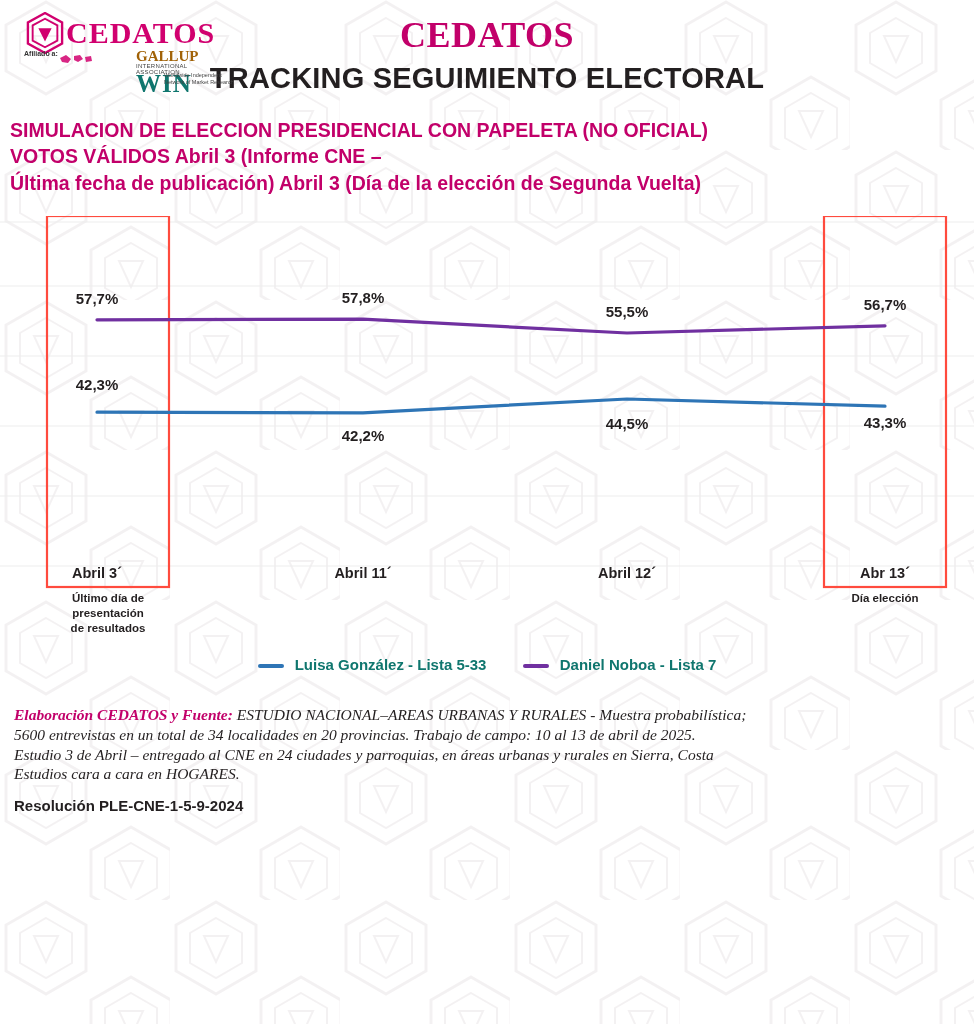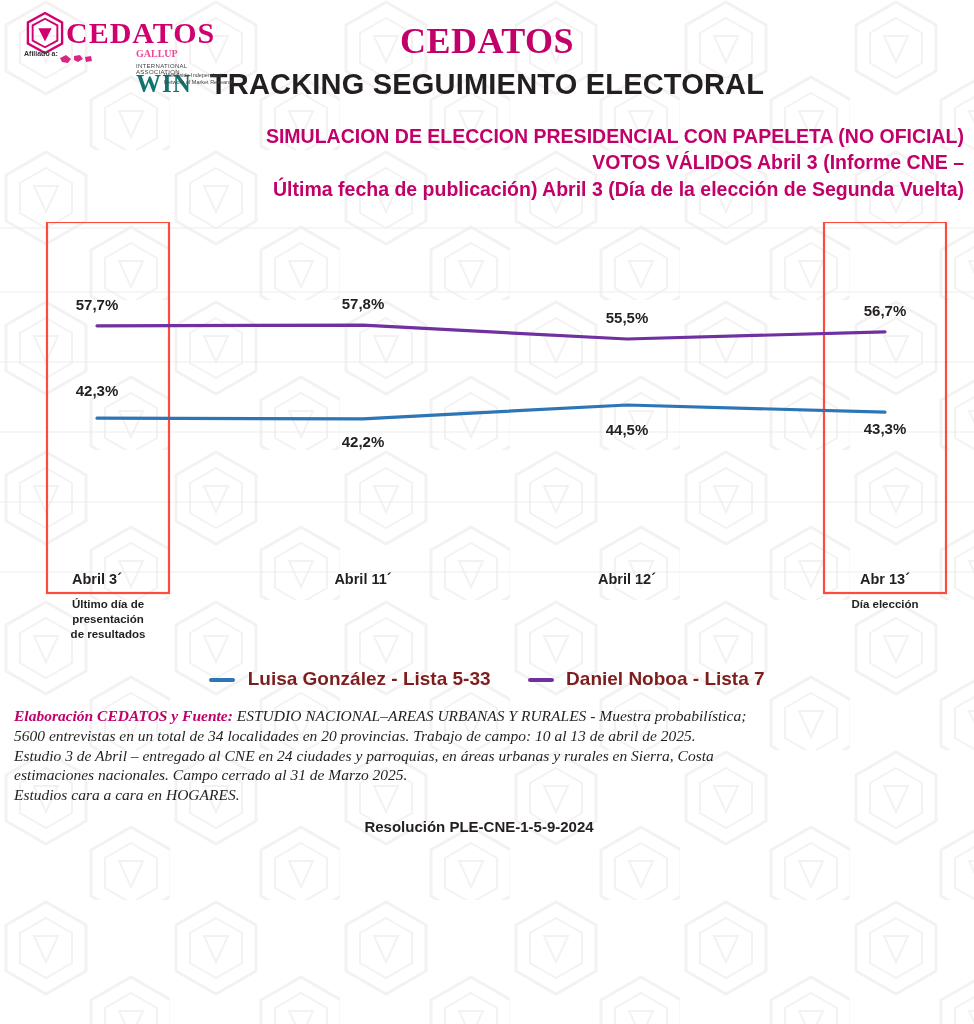--- a/index.html
+++ b/index.html
@@ -10,37 +10,37 @@
     color:#231f20;
     position:relative;
     overflow:hidden;
   }
   
   .watermark{
     position:absolute;left:0;top:0;width:974px;height:1024px;
     z-index:0;pointer-events:none;opacity:.5;
   }
   
-  .header{position:relative;z-index:2;padding-top:12px;}
+  .header{position:relative;z-index:2;padding-top:6px;}
   .logo{
     position:absolute;left:18px;top:6px;width:210px;height:90px;
   }
   .logo-word{
     font-family:"Liberation Serif", serif;
     font-weight:bold;font-size:30px;letter-spacing:1px;color:#d1006f;
     position:absolute;left:48px;top:10px;
   }
   .logo-hex{
     position:absolute;left:8px;top:6px;width:38px;height:42px;
   }
   .logo-affil{
     position:absolute;left:6px;top:44px;font-size:7px;color:#333;font-weight:bold;
   }
   .logo-gallup{
-    position:absolute;left:118px;top:42px;font-size:10px;color:#ec4899;font-weight:bold;
+    position:absolute;left:118px;top:42px;font-size:15px;color:#a16207;font-weight:bold;
     font-family:"Liberation Serif", serif;
   }
   .logo-gallup-sub{
     position:absolute;left:118px;top:57px;font-size:6px;color:#444;letter-spacing:.3px;
   }
   .logo-win{
     position:absolute;left:118px;top:64px;font-size:25px;color:#0f766e;font-weight:bold;
     font-family:"Liberation Serif", serif;letter-spacing:1px;
   }
   .logo-win-sub{
@@ -51,50 +51,50 @@
   }
   .title1{
     text-align:center;font-family:"Liberation Serif", serif;font-weight:bold;
     font-size:36px;color:#c2006a;letter-spacing:.5px;margin:0;padding-top:8px;
   }
   .title2{
     text-align:center;font-weight:bold;font-size:29px;color:#231f20;margin-top:6px;
     letter-spacing:.2px;
   }
   .title3{
-    text-align:right;font-weight:bold;font-size:19.5px;color:#c2006a;margin-top:22px;
+    text-align:left;font-weight:bold;font-size:19.5px;color:#c2006a;margin-top:22px;
     line-height:1.35;padding:0 10px;
   }
   .title4{
     text-align:center;font-weight:bold;font-size:22px;color:#2e2e8f;margin-top:26px;
     line-height:1.3;padding:0 10px;
   }
   
   .chart-wrap{
     position:relative;z-index:2;margin-top:20px;height:440px;
   }
   .chart-svg{display:block;}
   .legend{
-    position:relative;z-index:2;margin-top:6px;text-align:center;
-    font-size:19px;font-weight:bold;color:#7f1d1d;
+    position:relative;z-index:2;margin-top:0;text-align:center;
+    font-size:15px;font-weight:bold;color:#0f766e;
   }
   .legend span.item{display:inline-block;margin:0 16px;}
   .legend .swatch{
     display:inline-block;width:26px;height:4px;vertical-align:middle;margin-right:7px;
     border-radius:2px;
   }
   
   .footer{
-    position:relative;z-index:2;margin-top:16px;padding:0 14px;
+    position:relative;z-index:2;margin-top:32px;padding:0 14px;
     font-family:"Liberation Serif", serif;
     font-style:italic;font-size:15.5px;line-height:1.28;color:#231f20;
   }
   .footer .src{color:#c2006a;font-weight:bold;font-style:italic;}
   .reso{
-    text-align:center;font-weight:bold;font-style:normal;font-size:15px;
+    text-align:left;font-weight:bold;font-style:normal;font-size:15px;
     font-family:"Liberation Sans", sans-serif;margin-top:12px;padding-right:16px;
   }
 </style>
 </head>
 <body>
 
 <svg class="watermark" viewBox="0 0 974 1024">
   <defs>
     <g id="hexmark">
       <polygon points="46,2 86,25 86,71 46,94 6,71 6,25" fill="none" stroke="#e9e4e6" stroke-width="3"></polygon>
@@ -181,16 +181,15 @@
     <span>Daniel Noboa - Lista 7</span>
   </span>
 </div>
 
 <div class="footer">
   <div>
     <span class="src">Elaboración CEDATOS y Fuente:</span><span> ESTUDIO NACIONAL–AREAS URBANAS Y RURALES - Muestra probabilística;</span>
   </div>
   <div>5600 entrevistas en un total de 34 localidades en 20 provincias. Trabajo de campo: 10 al 13  de abril de 2025.</div>
   <div>Estudio 3 de Abril – entregado al CNE en 24 ciudades y parroquias, en áreas urbanas y rurales en Sierra, Costa</div>
-  <div>estimaciones nacionales. Campo cerrado al 31 de Marzo 2025.</div>
   <div>Estudios cara a cara en HOGARES.</div>
   <div class="reso">Resolución PLE-CNE-1-5-9-2024</div>
 </div>
 
 </body></html>

